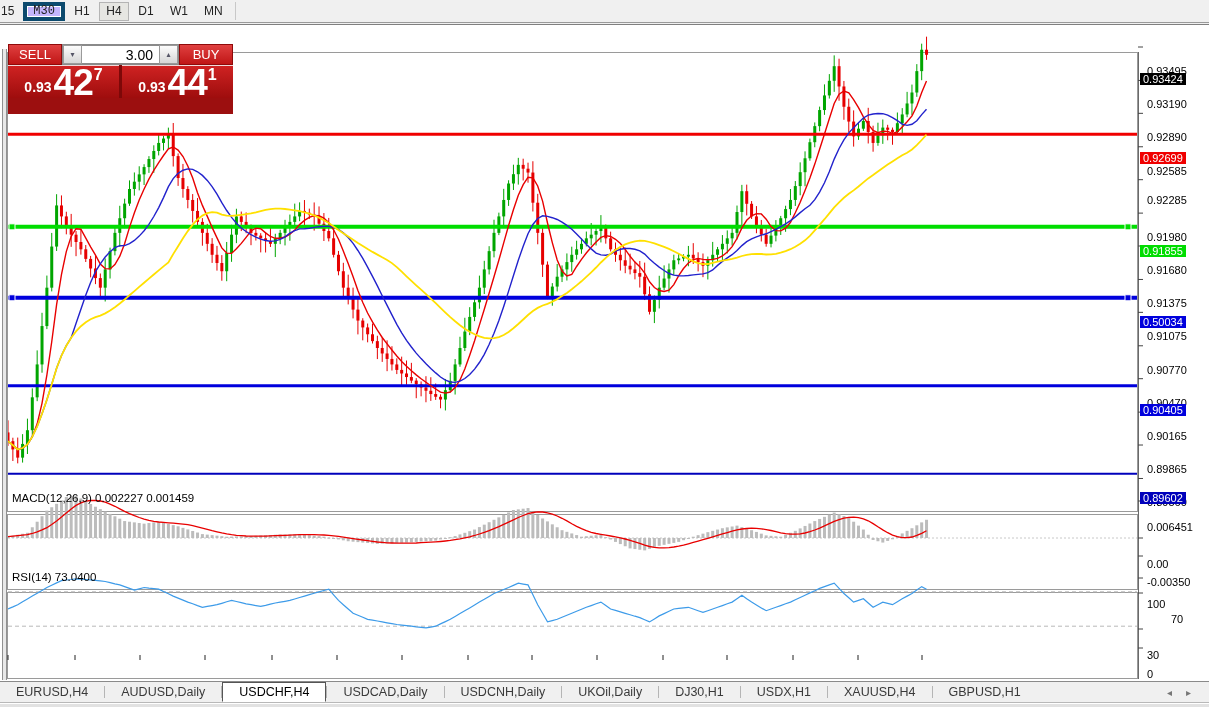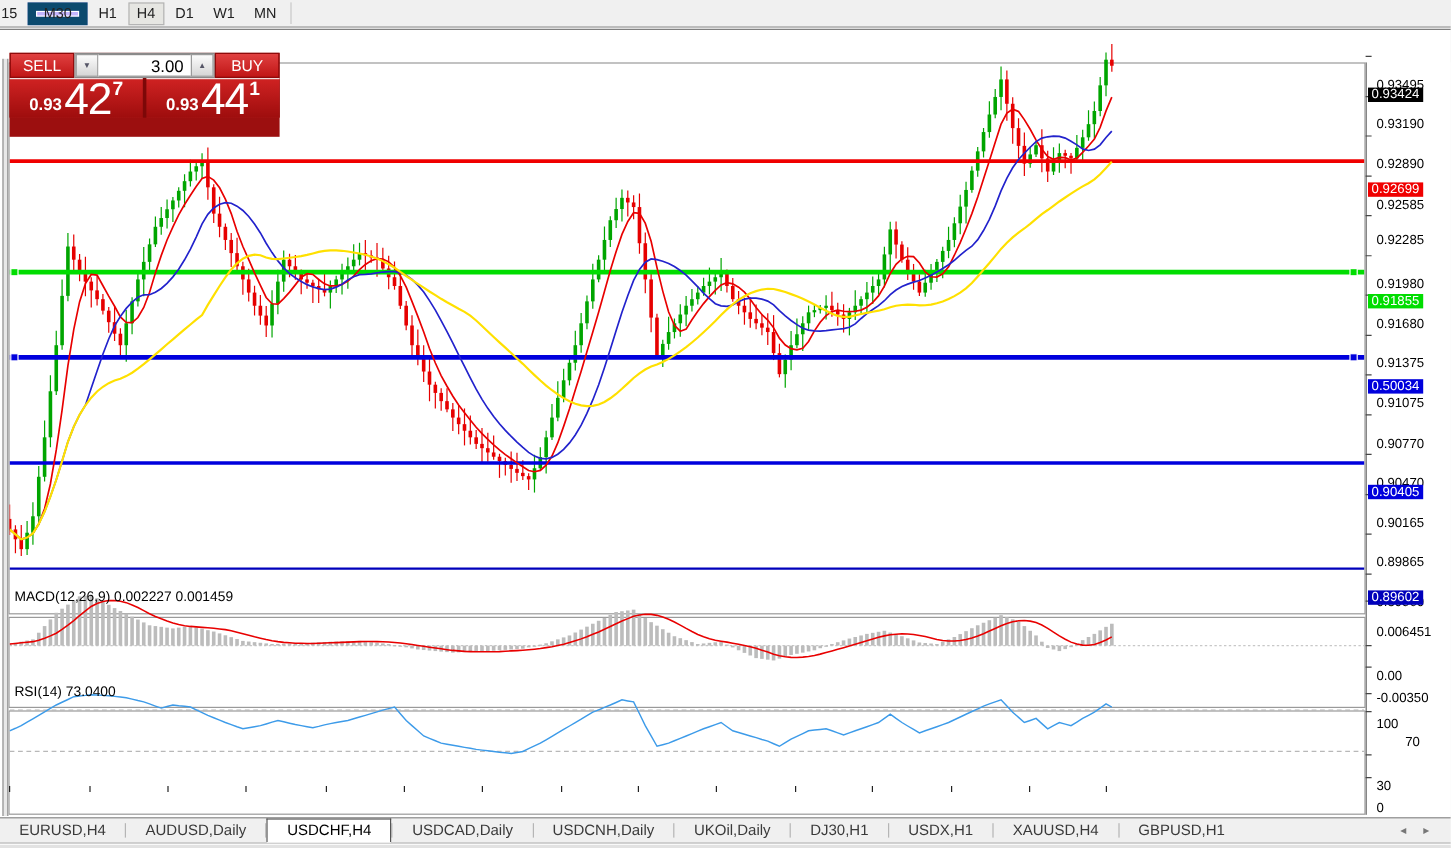--- a/index.html
+++ b/index.html
@@ -5,21 +5,21 @@
   * { margin:0; padding:0; box-sizing:border-box; }
   html,body { width:1209px; height:707px; overflow:hidden; background:#f0f0f0;
     font-family:"Liberation Sans", sans-serif; }
   #app { position:relative; width:1209px; height:707px; background:#f0f0f0; }
 
   
   #toolbar { position:absolute; left:0; top:0; width:1209px; height:23px;
     background:#f0f0f0; border-bottom:1px solid #9a9a9a; display:flex; align-items:center; }
   .tf-btn { min-width:30px; height:19px; margin:0 1px; padding:0 6px; font-size:12px; color:#222;
     display:flex; align-items:center; justify-content:center; background:transparent; border:1px solid transparent; }
-  .tf-btn.hover { border:7px solid #0c4a6e; background:#c4b5fd; box-shadow:inset 0 0 0 1px #fff; }
+  .tf-btn.hover { border:4px solid #0c4a6e; background:#c4b5fd; box-shadow:inset 0 0 0 1px #fff;font-family:Liberation Mono, monospace; }
   .tf-btn.active { background:#e6e6e2; border:1px solid #b4b4b4; }
   .tf-btn.partial { min-width:14px; margin-left:-6px; }
   .tf-sep { width:1px; height:18px; background:#c8c8c8; margin:0 4px; }
 
   
   #chart-window { position:absolute; left:0; top:24px; width:1209px; height:656px;
     background:#ffffff; border-top:1px solid #808080; }
   #left-frame { position:absolute; left:2px; top:24px; width:5px; height:655px;
     border-left:1px solid #909090; border-right:1px solid #909090; background:#e8e8e8; }
 
@@ -47,21 +47,21 @@
     background:linear-gradient(#e04040,#c01616); border:1px solid #8f0a0a; }
   #tp-spinner { flex:1; display:flex; height:21px; background:#e8e8e8; border:1px solid #8a8a8a; }
   .spin-btn { width:19px; height:100%; background:linear-gradient(#fcfcfc,#d6d6d6); border:1px solid #9a9a9a;
     display:flex; align-items:center; justify-content:center; font-size:8px; color:#556; }
   #vol-field { flex:1; background:#fff; border-top:1px solid #8a8a8a; border-bottom:1px solid #8a8a8a;
     font-size:14px; color:#000; text-align:right; padding:1px 6px 0 0; }
   #tp-row2 { position:absolute; left:0; top:21px; width:225px; height:33px; display:flex; gap:3px; background:#7d0808; }
   .quote-panel { flex:1; background:linear-gradient(#cf2222,#9e0d0d); border-top:1px solid rgba(255,255,255,.85);
     color:#fff; display:flex; align-items:flex-end; justify-content:center; overflow:hidden; }
   .q-small { font-size:14px; font-weight:bold; margin:0 2px 3px 0; }
-  .q-big { font-size:37px; font-weight:normal; line-height:30px; letter-spacing:-1px;margin-top:48px; }
+  .q-big { font-size:37px; font-weight:bold; line-height:30px; letter-spacing:-1px;margin-top:48px; }
   .q-sup { font-size:16px; font-weight:bold; margin:0 0 14px 1px; }
 
   
   .tick-label { position:absolute; left:8px; font-size:11px; color:#000; white-space:nowrap; z-index:5; }
   .line-label { position:absolute; left:1px; font-size:11px; color:#fff; padding:0 3px; z-index:6; white-space:nowrap; }
   .ind-axis-label { position:absolute; left:8px; font-size:11px; color:#000; white-space:nowrap; }
 
   
   #time-axis { position:absolute; left:0; top:655px; width:1209px; height:25px; background:#fff; }
   .time-label { position:absolute; top:7px; font-size:11px; color:#000; white-space:nowrap; }

